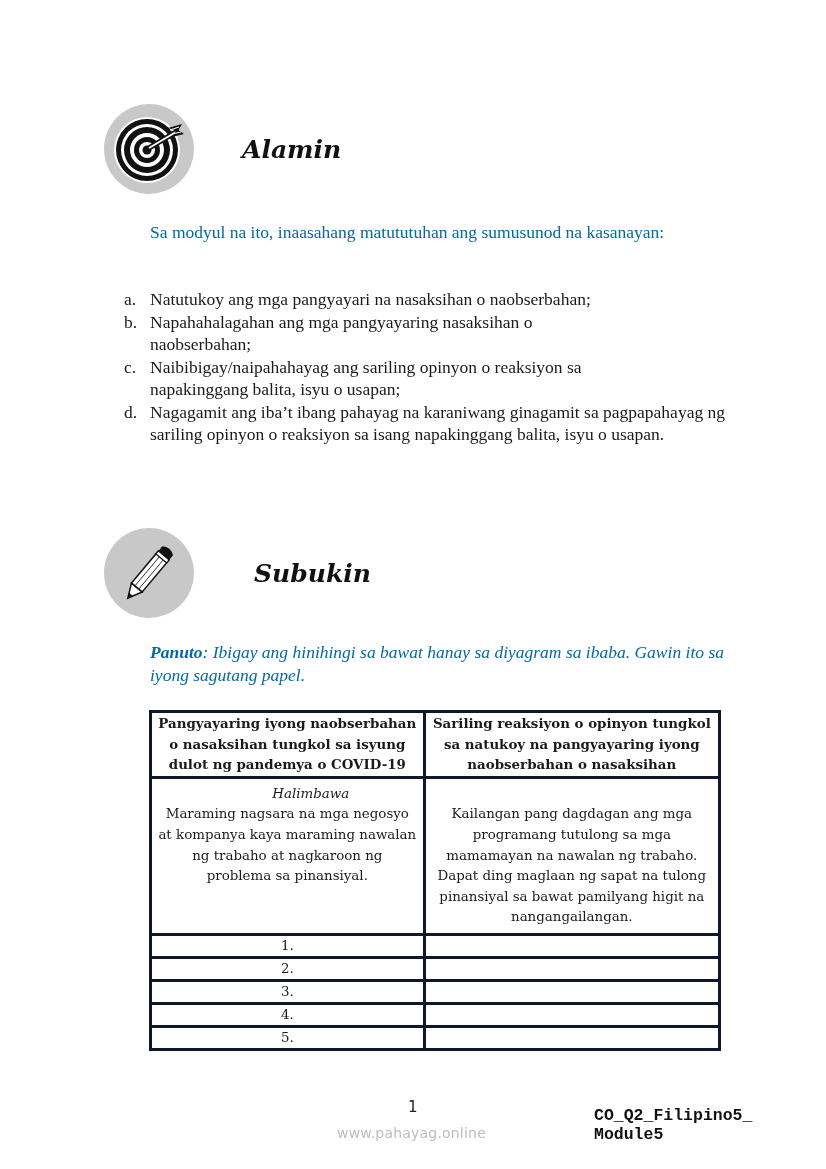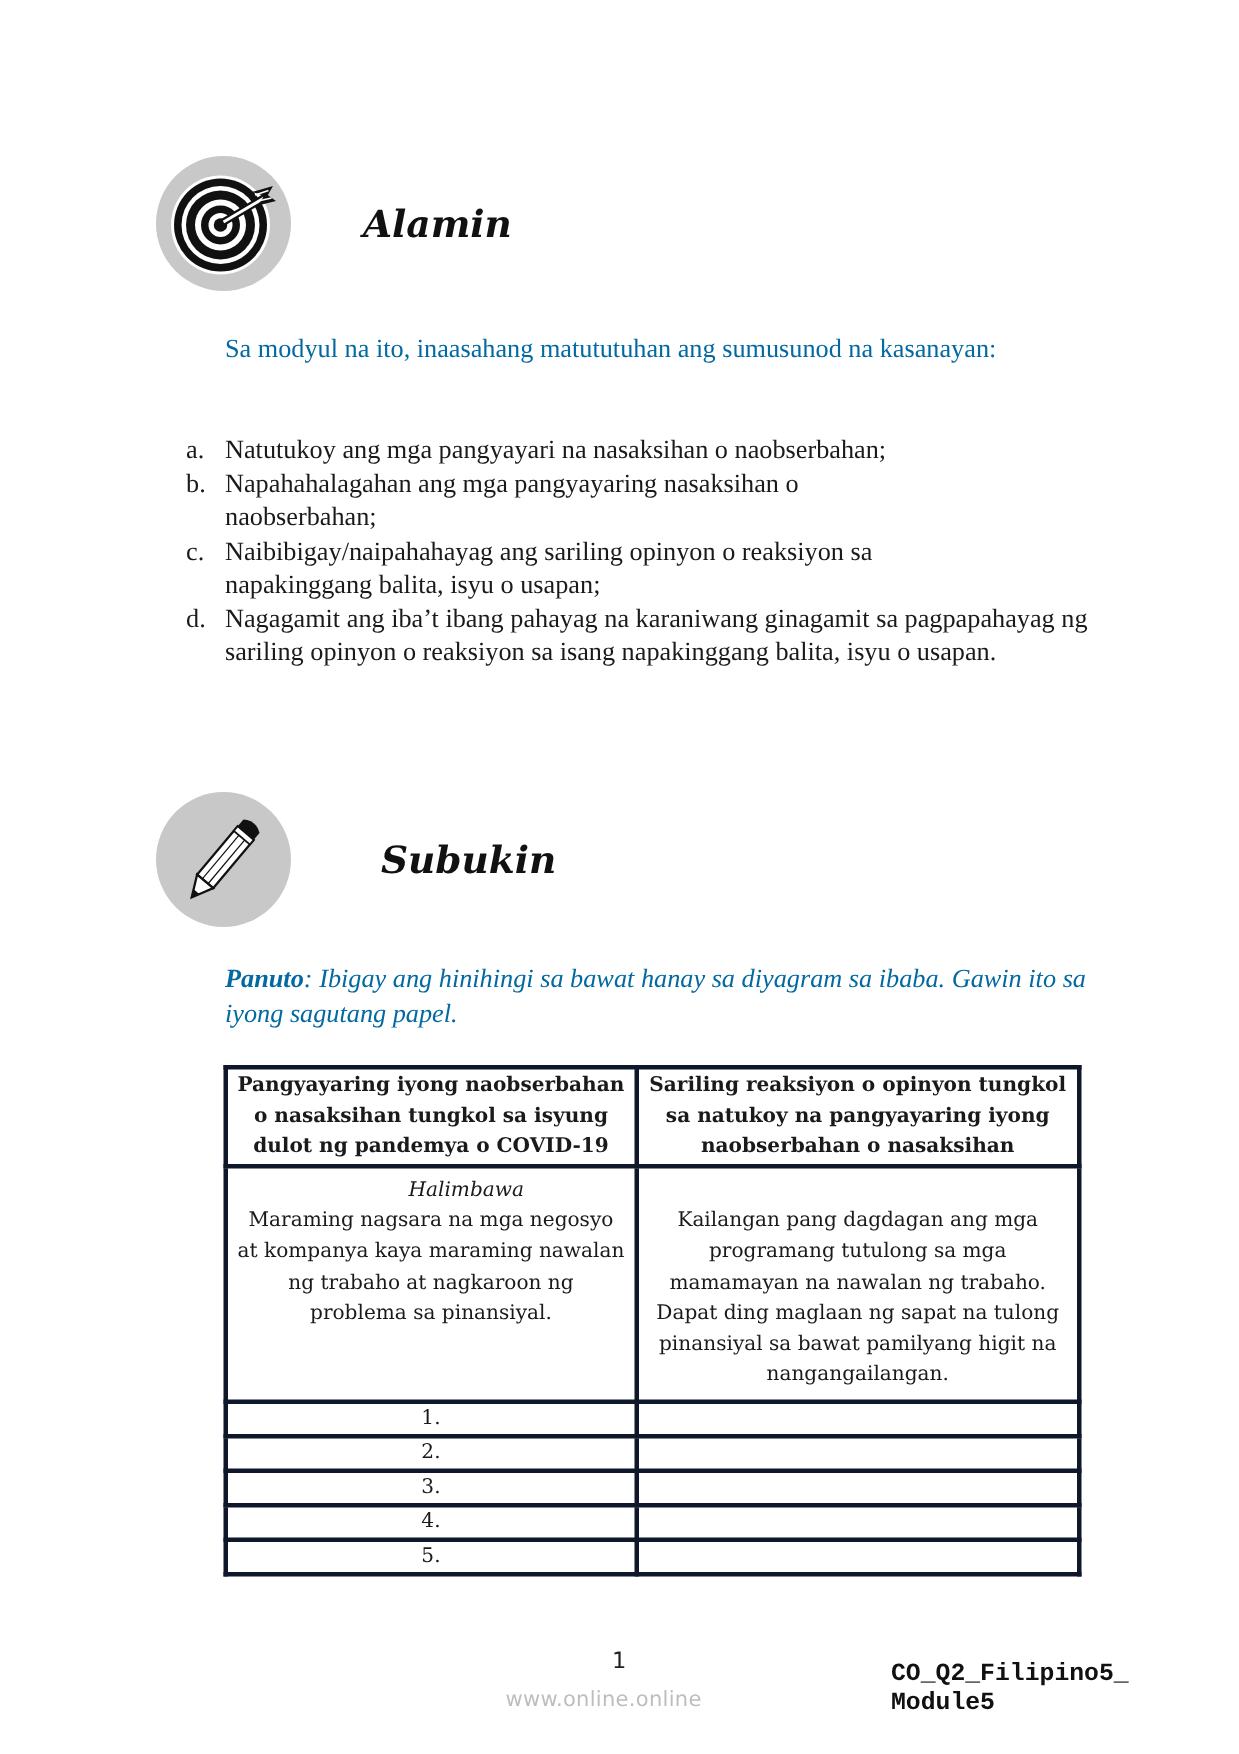--- a/index.html
+++ b/index.html
@@ -254,13 +254,13 @@
     </tr>
     <tr class="answer-row">
       <td>5.</td>
       <td></td>
     </tr>
   </tbody>
 </table>
 
 <div class="page-number">1</div>
 <div class="module-code">CO_Q2_Filipino5_ Module5</div>
-<div class="watermark">www.online.online</div>
+<div class="watermark">www.pahayag.online</div>
 
 </body></html>

